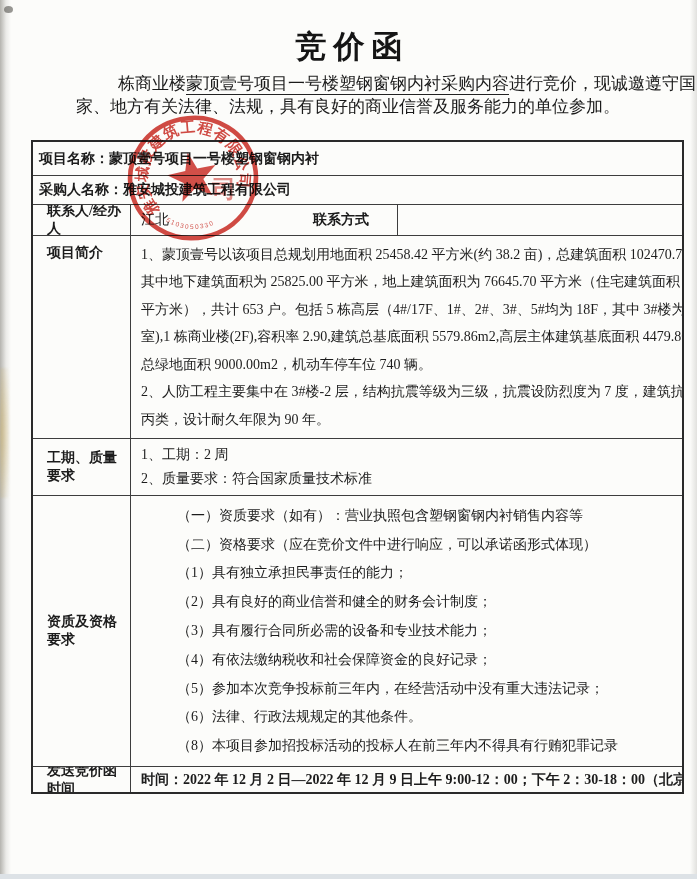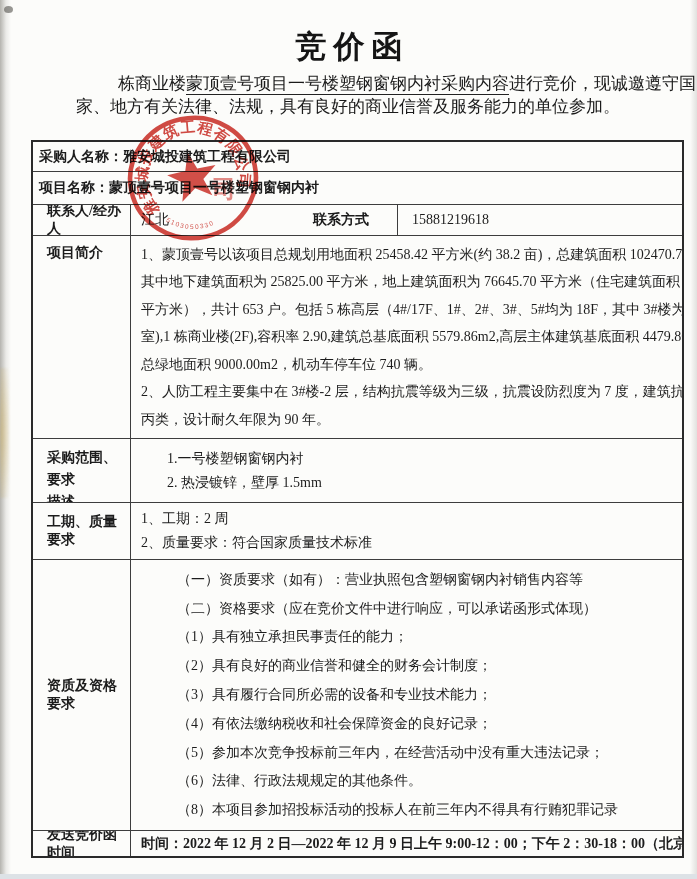--- a/index.html
+++ b/index.html
@@ -76,68 +76,55 @@
 
   <div class="doc-title">竞价函</div>
 
   <div class="intro">
     <div class="l1"><span>栋商业楼</span><span class="u">蒙顶壹号项目一号楼塑钢窗钢内衬采购内容</span><span>进行竞价，现诚邀遵守国</span></div>
     <div class="l2">家、地方有关法律、法规，具有良好的商业信誉及服务能力的单位参加。</div>
   </div>
 
   <div class="bid-table">
 
+    <div class="trow r1">
+      <div class="cell fullcell">
+        <span>项目名称：</span>
+          <span>蒙顶壹号项目一号楼塑钢窗钢内衬</span>
+      </div>
+    </div>
+
     <div class="trow r2">
       <div class="cell fullcell">
         <span>采购人名称：</span>
           <span>雅安城投建筑工程有限公司</span>
       </div>
     </div>
 
-    <div class="trow r1">
-      <div class="cell fullcell">
-        <span>项目名称：</span>
-          <span>蒙顶壹号项目一号楼塑钢窗钢内衬</span>
-      </div>
-    </div>
-
     <div class="trow r3">
       <div class="cell lab" style="justify-content:center;">联系人/经办人</div>
       <div class="cell c-val1">江北</div>
       <div class="cell c-lab2" style="border-left:none;">联系方式</div>
-      <div class="cell c-val2">15881219618</div>
     </div>
 
     <div class="trow r4">
       <div class="cell lab top-align">项目简介</div>
       <div class="cell val">
         <div class="lines">
           <div class="line">1、蒙顶壹号以该项目总规划用地面积 25458.42 平方米(约 38.2 亩)，总建筑面积 102470.70 m2，</div>
           <div class="line">其中地下建筑面积为 25825.00 平方米，地上建筑面积为 76645.70 平方米（住宅建筑面积 71447.66</div>
           <div class="line">平方米），共计 653 户。包括 5 栋高层（4#/17F、1#、2#、3#、5#均为 18F，其中 3#楼为-2 层地下</div>
           <div class="line">室),1 栋商业楼(2F),容积率 2.90,建筑总基底面积 5579.86m2,高层主体建筑基底面积 4479.86m2,</div>
           <div class="line">总绿地面积 9000.00m2，机动车停车位 740 辆。</div>
           <div class="line">2、人防工程主要集中在 3#楼-2 层，结构抗震等级为三级，抗震设防烈度为 7 度，建筑抗震类别为</div>
           <div class="line">丙类，设计耐久年限为 90 年。</div>
         </div>
       </div>
     </div>
 
-    <div class="trow r5">
-      <div class="cell lab top-align">
-        <div class="two">采购范围、要求</div>
-        <div class="two">描述</div>
-      </div>
-      <div class="cell val">
-        <div class="lines" style="justify-content:center;gap:6px;">
-          <div class="line indent26">1.一号楼塑钢窗钢内衬</div>
-          <div class="line indent26">2. 热浸镀锌，壁厚 1.5mm</div>
-        </div>
-      </div>
-    </div>
 
     <div class="trow r6">
       <div class="cell lab">工期、质量要求</div>
       <div class="cell val">
         <div class="lines" style="justify-content:center;gap:6px;">
           <div class="line">1、工期：2 周</div>
           <div class="line">2、质量要求：符合国家质量技术标准</div>
         </div>
       </div>
     </div>

